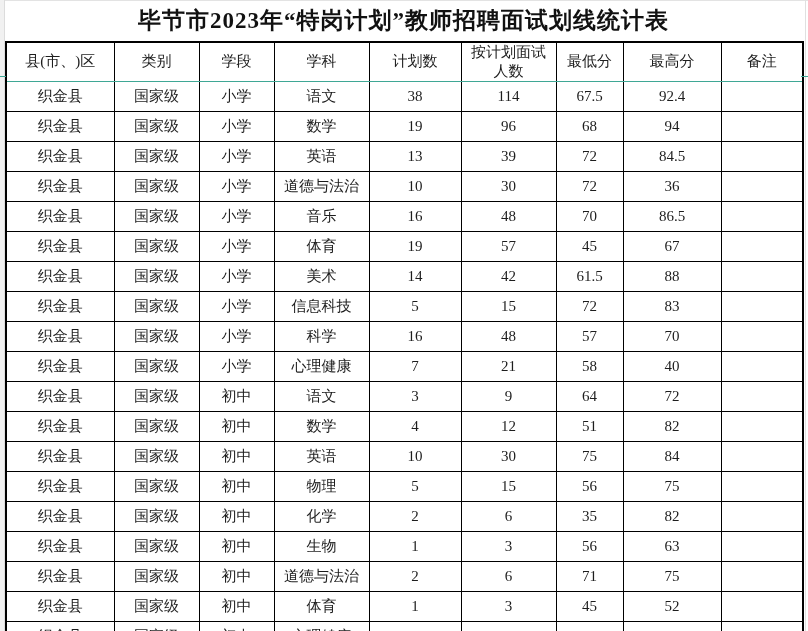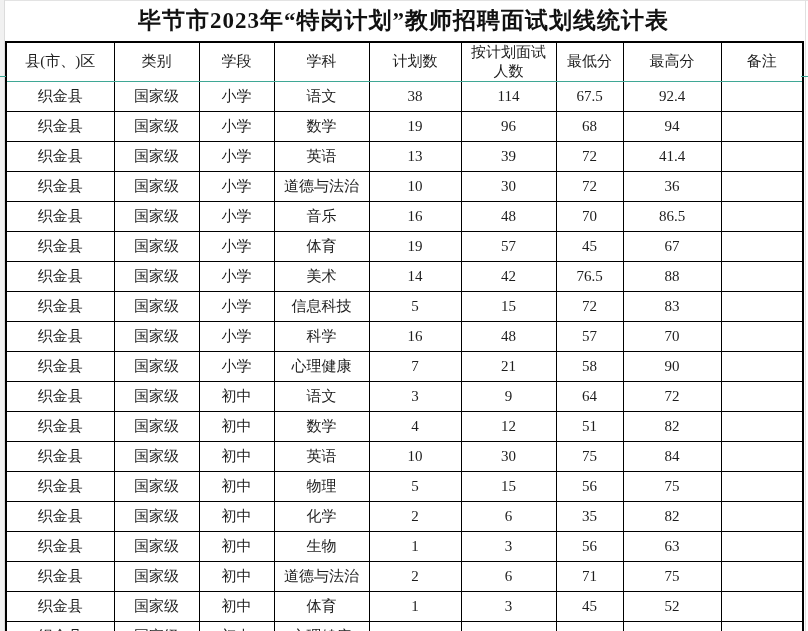--- a/index.html
+++ b/index.html
@@ -152,21 +152,21 @@
           <td></td>
         </tr>
         <tr>
           <td>织金县</td>
           <td>国家级</td>
           <td>小学</td>
           <td>英语</td>
           <td>13</td>
           <td>39</td>
           <td>72</td>
-          <td>41.4</td>
+          <td>84.5</td>
           <td></td>
         </tr>
         <tr>
           <td>织金县</td>
           <td>国家级</td>
           <td>小学</td>
           <td>道德与法治</td>
           <td>10</td>
           <td>30</td>
           <td>72</td>
@@ -195,21 +195,21 @@
           <td>67</td>
           <td></td>
         </tr>
         <tr>
           <td>织金县</td>
           <td>国家级</td>
           <td>小学</td>
           <td>美术</td>
           <td>14</td>
           <td>42</td>
-          <td>76.5</td>
+          <td>61.5</td>
           <td>88</td>
           <td></td>
         </tr>
         <tr>
           <td>织金县</td>
           <td>国家级</td>
           <td>小学</td>
           <td>信息科技</td>
           <td>5</td>
           <td>15</td>
@@ -229,21 +229,21 @@
           <td></td>
         </tr>
         <tr>
           <td>织金县</td>
           <td>国家级</td>
           <td>小学</td>
           <td>心理健康</td>
           <td>7</td>
           <td>21</td>
           <td>58</td>
-          <td>90</td>
+          <td>40</td>
           <td></td>
         </tr>
         <tr>
           <td>织金县</td>
           <td>国家级</td>
           <td>初中</td>
           <td>语文</td>
           <td>3</td>
           <td>9</td>
           <td>64</td>

